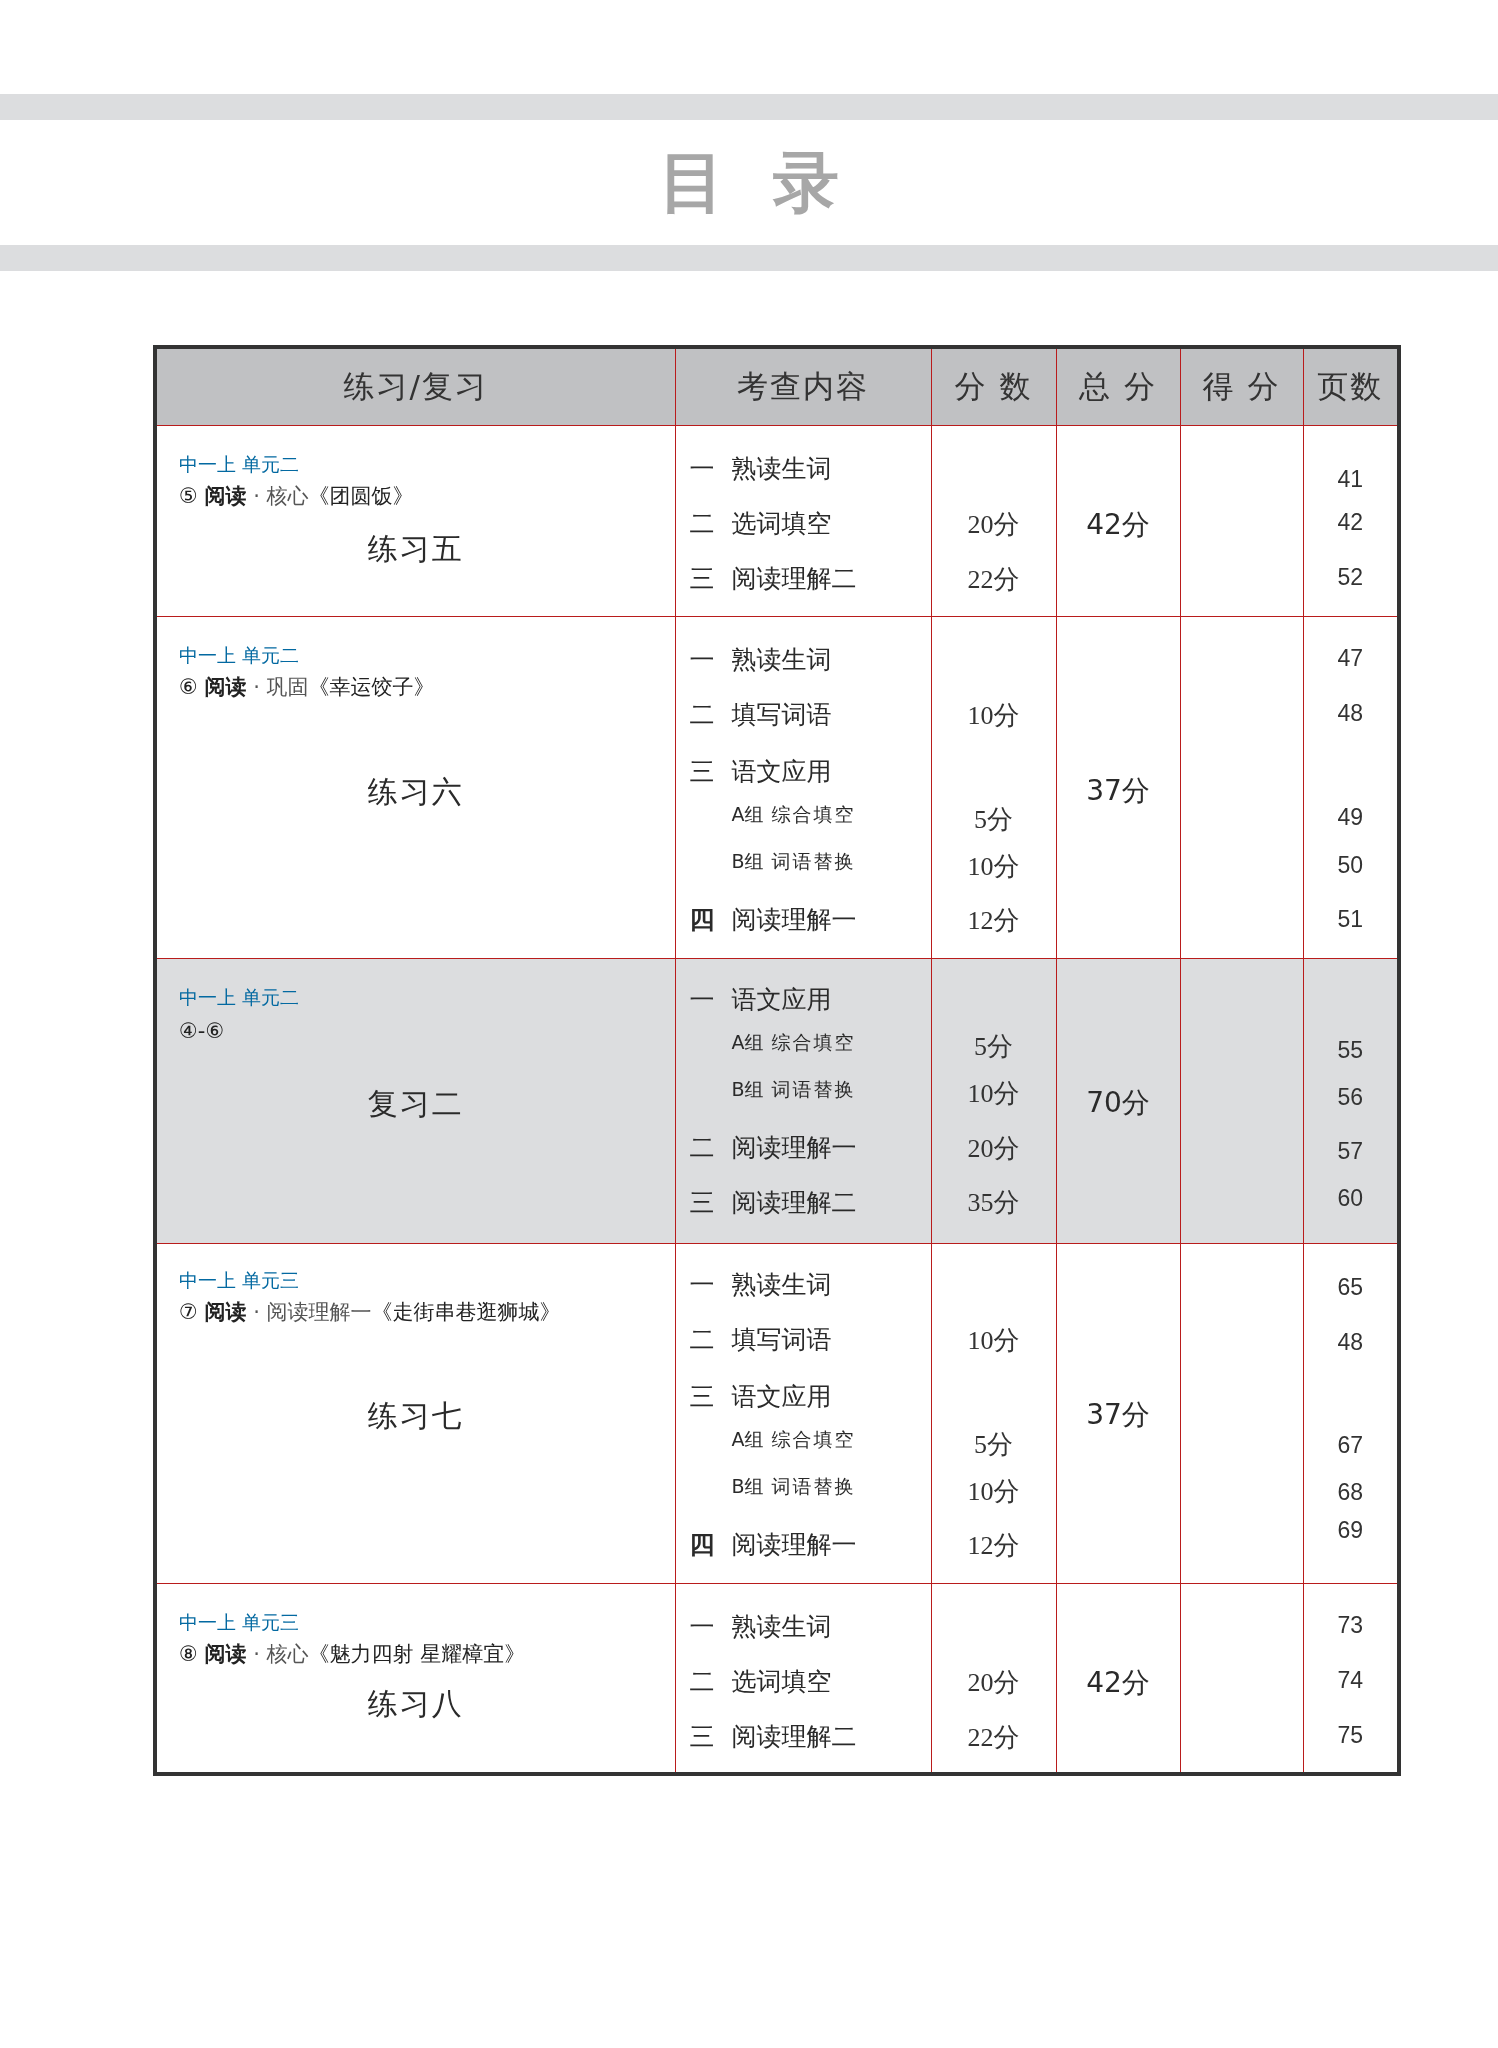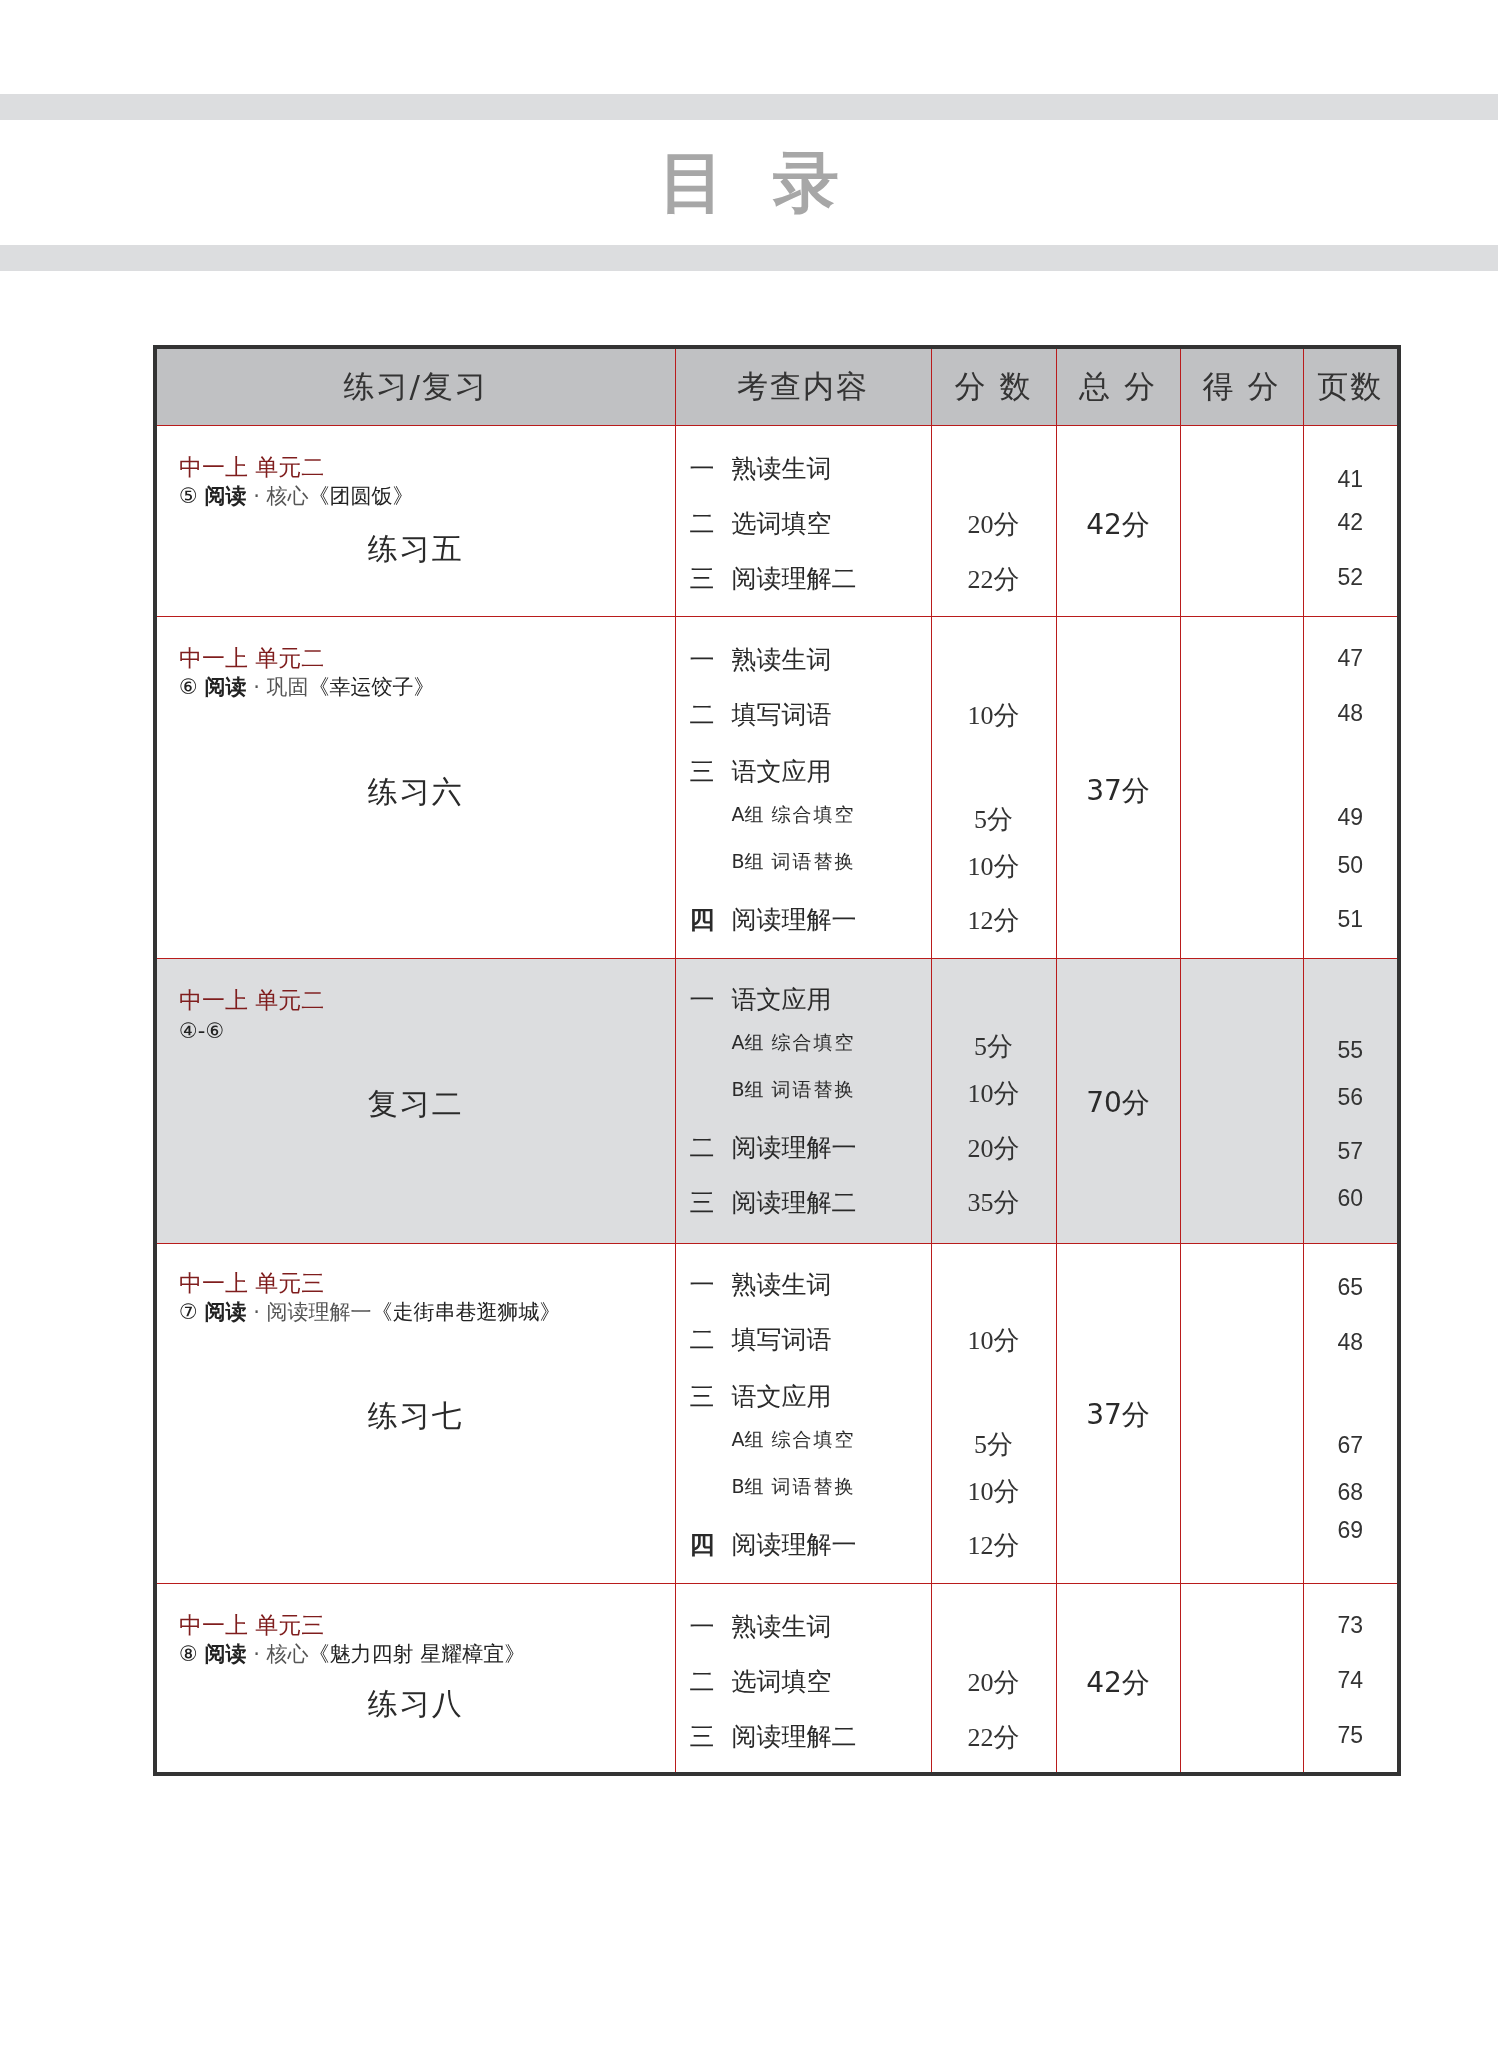--- a/index.html
+++ b/index.html
@@ -12,21 +12,21 @@
            font-size: 66px; color: #a7a7a7; letter-spacing: 48px; text-indent: 48px; font-weight: bold; line-height: 90px; }
 
   .toc { position: absolute; left: 153px; top: 345px; width: 1244px; border-collapse: collapse;
          table-layout: fixed; border: 4px solid #333; }
   .toc th, .toc td { border: 1px solid #b91c1c; padding: 0; vertical-align: top; }
   .toc th { background: #c0c1c3; height: 76px; font-weight: normal; font-size: 31px; color: #333;
             vertical-align: middle; text-align: center; letter-spacing: 2px; }
   .row-shaded td { background: #dcdddf; }
 
   .cell-ex { position: relative; }
-  .meta1 { position: absolute; left: 22px; font-size: 23px; color: #7f1d1d; }
+  .meta1 { position: absolute; left: 22px; font-size: 19px; color: #0369a1; }
   .meta2 { position: absolute; left: 22px; font-size: 21px; color: #222; white-space: nowrap; }
   .meta2 .b { font-weight: bold; }
   .meta2 .lt { color: #555; }
   .meta2 .bk { font-family: "DejaVu Serif", "Liberation Serif", serif; }
   .ex-name { position: absolute; left: 0; width: 100%; text-align: center; font-size: 30px; color: #2a2a2a; letter-spacing: 2px; }
 
   .lines { position: relative; }
   .ln { position: absolute; white-space: nowrap; }
   .content .ln { left: 14px; font-size: 25px; color: #2a2a2a; }
   .content .ln .num { display: inline-block; width: 42px; }

